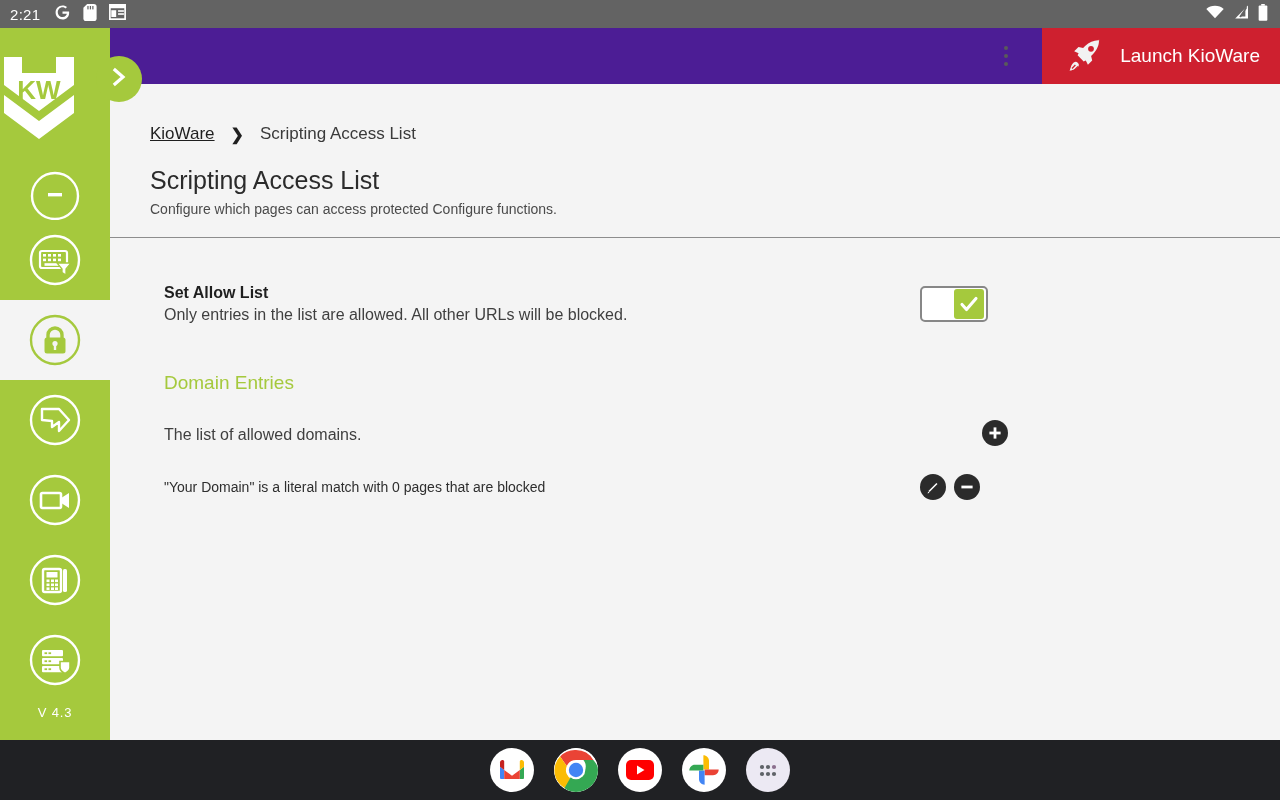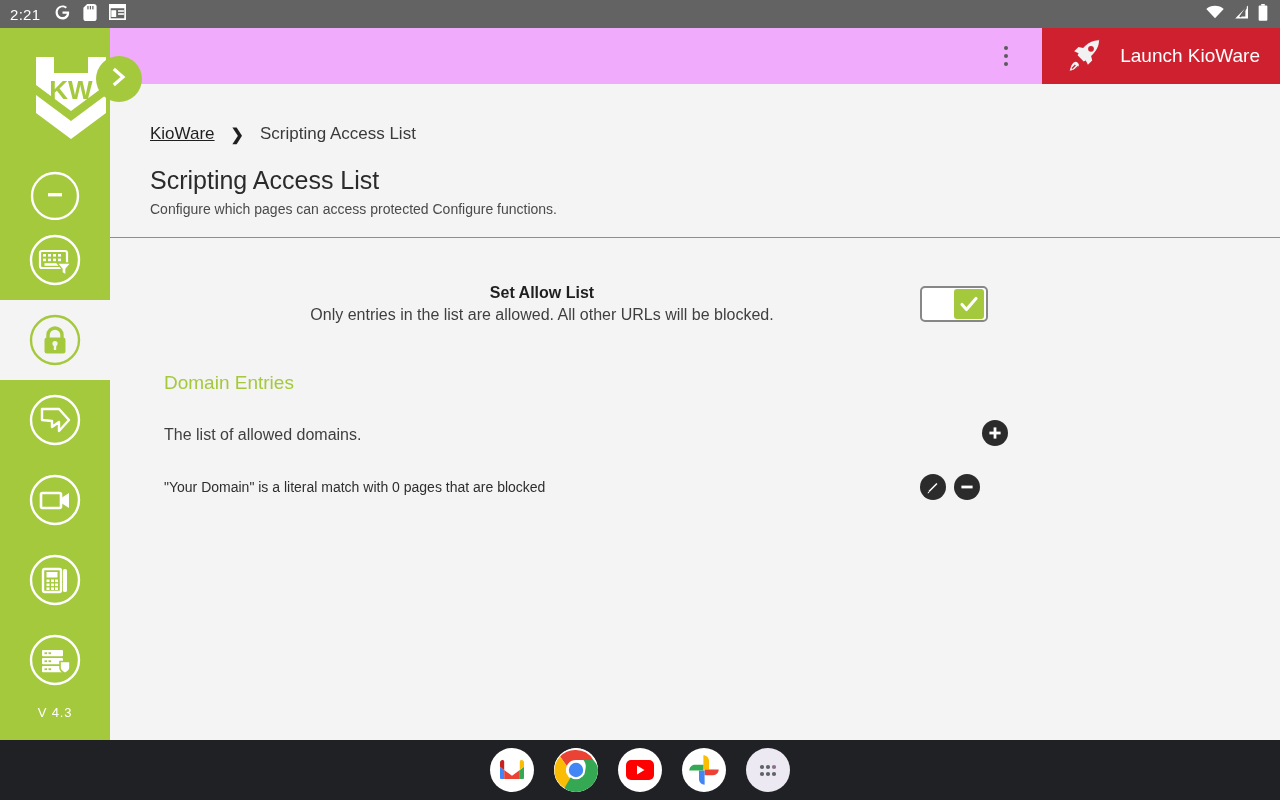--- a/index.html
+++ b/index.html
@@ -27,21 +27,21 @@
     position: absolute; left: 0; top: 28px; width: 1280px; height: 712px;
     background: #f4f4f4; overflow: hidden;
   }
 
   
   .sidebar {
     position: absolute; left: 0; top: 0; width: 110px; height: 712px;
     background: #a4c639; background: #a5c93d;
     display: flex; flex-direction: column; align-items: center;
   }
-  .logo-wrap { height: 140px; width: 110px; display: flex; align-items: center; justify-content: flex-end; }
+  .logo-wrap { height: 140px; width: 110px; display: flex; align-items: center; justify-content: flex-start; }
   .nav { width: 110px; flex: 1; }
   .nav-item {
     width: 110px; height: 80px;
     display: flex; align-items: center; justify-content: center;
     cursor: pointer;
   }
   .nav-item.partial { height: 52px; align-items: flex-end; overflow: hidden; }
   .nav-item.active { background: #f4f4f4; }
   .nav-item.active .glyph { color: #a5c93d; }
   .glyph { color: #ffffff; display: block; }
@@ -55,21 +55,21 @@
     position: absolute; left: 96px; top: 28px;
     width: 46px; height: 46px; border-radius: 50%;
     background: #a5c93d;
     display: flex; align-items: center; justify-content: center;
     cursor: pointer; z-index: 6;
   }
 
   
   .topbar {
     position: absolute; left: 110px; top: 0; right: 0; height: 56px;
-    background: #f0abfc;
+    background: #4c1d95;
     display: flex; align-items: center; justify-content: flex-end;
   }
   .kebab {
     width: 44px; height: 44px; margin-right: 14px;
     display: flex; flex-direction: column; align-items: center; justify-content: center;
     gap: 4px; cursor: pointer;
   }
   .kebab i { width: 4px; height: 4px; background: #5a5a5a; border-radius: 50%; display: block; }
   .launch-btn {
     height: 56px; background: #ce202f; color: #ffffff;
@@ -99,21 +99,21 @@
 
   
   .row {
     display: flex; align-items: center;
     padding-left: 54px; padding-right: 40px;
   }
   .row-texts { flex: 1; }
   .row-title { font-size: 16px; font-weight: bold; color: #1f1f1f; }
   .row-desc { font-size: 16px; color: #3f3f3f; margin-top: 4px; }
 
-  .setting-row { margin-top: 46px; text-align: center; }
+  .setting-row { margin-top: 46px; }
   .toggle-holder { width: 320px; display: flex; }
   .toggle {
     width: 68px; height: 36px; border: 2px solid #878787; border-radius: 5px;
     background: #ffffff; display: flex; justify-content: flex-end; align-items: center;
     padding: 2px; cursor: pointer;
   }
   .toggle-knob {
     width: 30px; height: 30px; background: #a5c93d; border-radius: 3px;
     display: flex; align-items: center; justify-content: center;
   }

